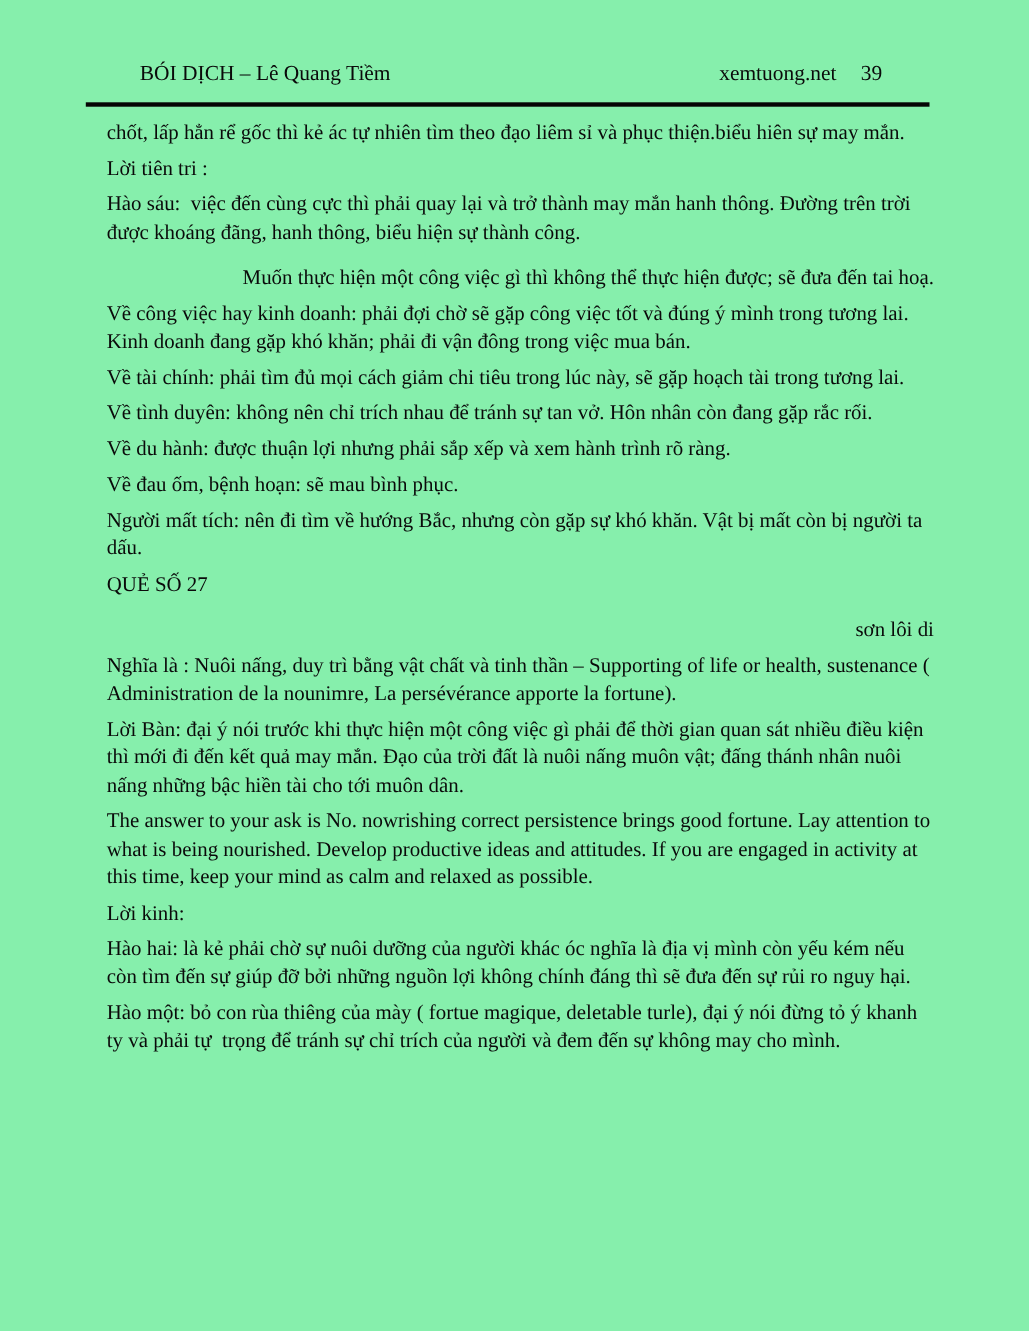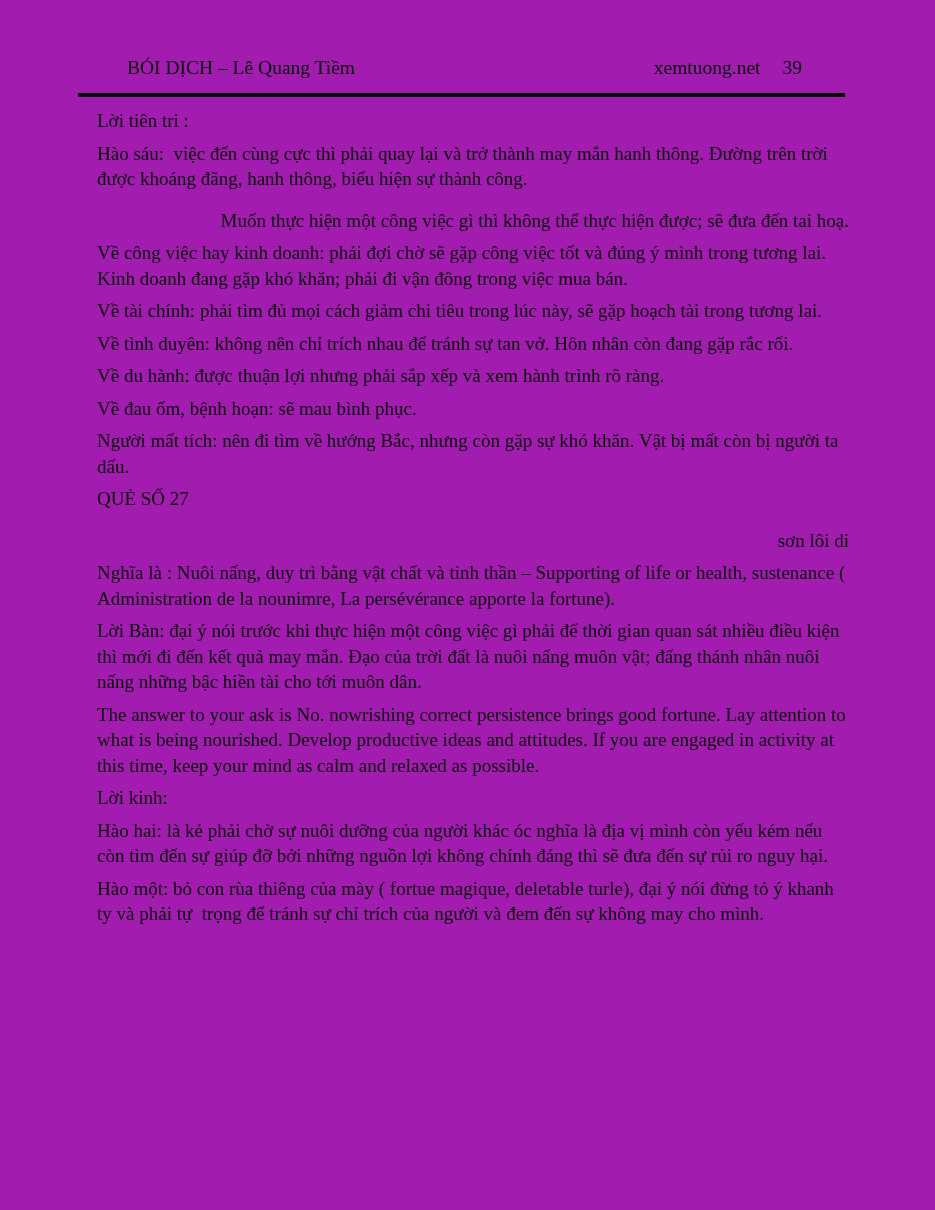--- a/index.html
+++ b/index.html
@@ -6,21 +6,21 @@
   body {
     background: #ffffff;
     font-family: "Liberation Serif", "DejaVu Serif", serif;
     color: #0a0a0a;
     -webkit-font-smoothing: antialiased;
   }
   .page {
     position: relative;
     width: 935px;
     height: 1210px;
-    background: #a21caf;
+    background: #86efac;
     overflow: hidden;
   }
   .header {
     display: flex;
     justify-content: space-between;
     align-items: baseline;
     margin: 56px 133px 0 127px;
     font-size: 19.5px;
     line-height: 24px;
     white-space: nowrap;
@@ -58,20 +58,21 @@
     <span>BÓI DỊCH – Lê Quang Tiềm</span>
     <span class="header-right">
       <span>xemtuong.net</span>
       <span>39</span>
     </span>
   </div>
 
   <hr class="rule">
 
   <div class="content">
+    <p>chốt, lấp hẳn rể gốc thì kẻ ác tự nhiên tìm theo đạo liêm sỉ và phục thiện.biểu hiên sự may mắn.</p>
     <p>Lời tiên tri :</p>
     <p>Hào sáu:  việc đến cùng cực thì phải quay lại và trở thành may mắn hanh thông. Đường trên trời được khoáng đãng, hanh thông, biểu hiện sự thành công.</p>
     <p class="tight">Muốn thực hiện một công việc gì thì không thể thực hiện được; sẽ đưa đến tai hoạ.</p>
     <p>Về công việc hay kinh doanh: phải đợi chờ sẽ gặp công việc tốt và đúng ý mình trong tương lai. Kinh doanh đang gặp khó khăn; phải đi vận đông trong việc mua bán.</p>
     <p>Về tài chính: phải tìm đủ mọi cách giảm chi tiêu trong lúc này, sẽ gặp hoạch tài trong tương lai.</p>
     <p>Về tình duyên: không nên chỉ trích nhau để tránh sự tan vở. Hôn nhân còn đang gặp rắc rối.</p>
     <p>Về du hành: được thuận lợi nhưng phải sắp xếp và xem hành trình rõ ràng.</p>
     <p>Về đau ốm, bệnh hoạn: sẽ mau bình phục.</p>
     <p>Người mất tích: nên đi tìm về hướng Bắc, nhưng còn gặp sự khó khăn. Vật bị mất còn bị người ta dấu.</p>
     <p>QUẺ SỐ 27</p>

